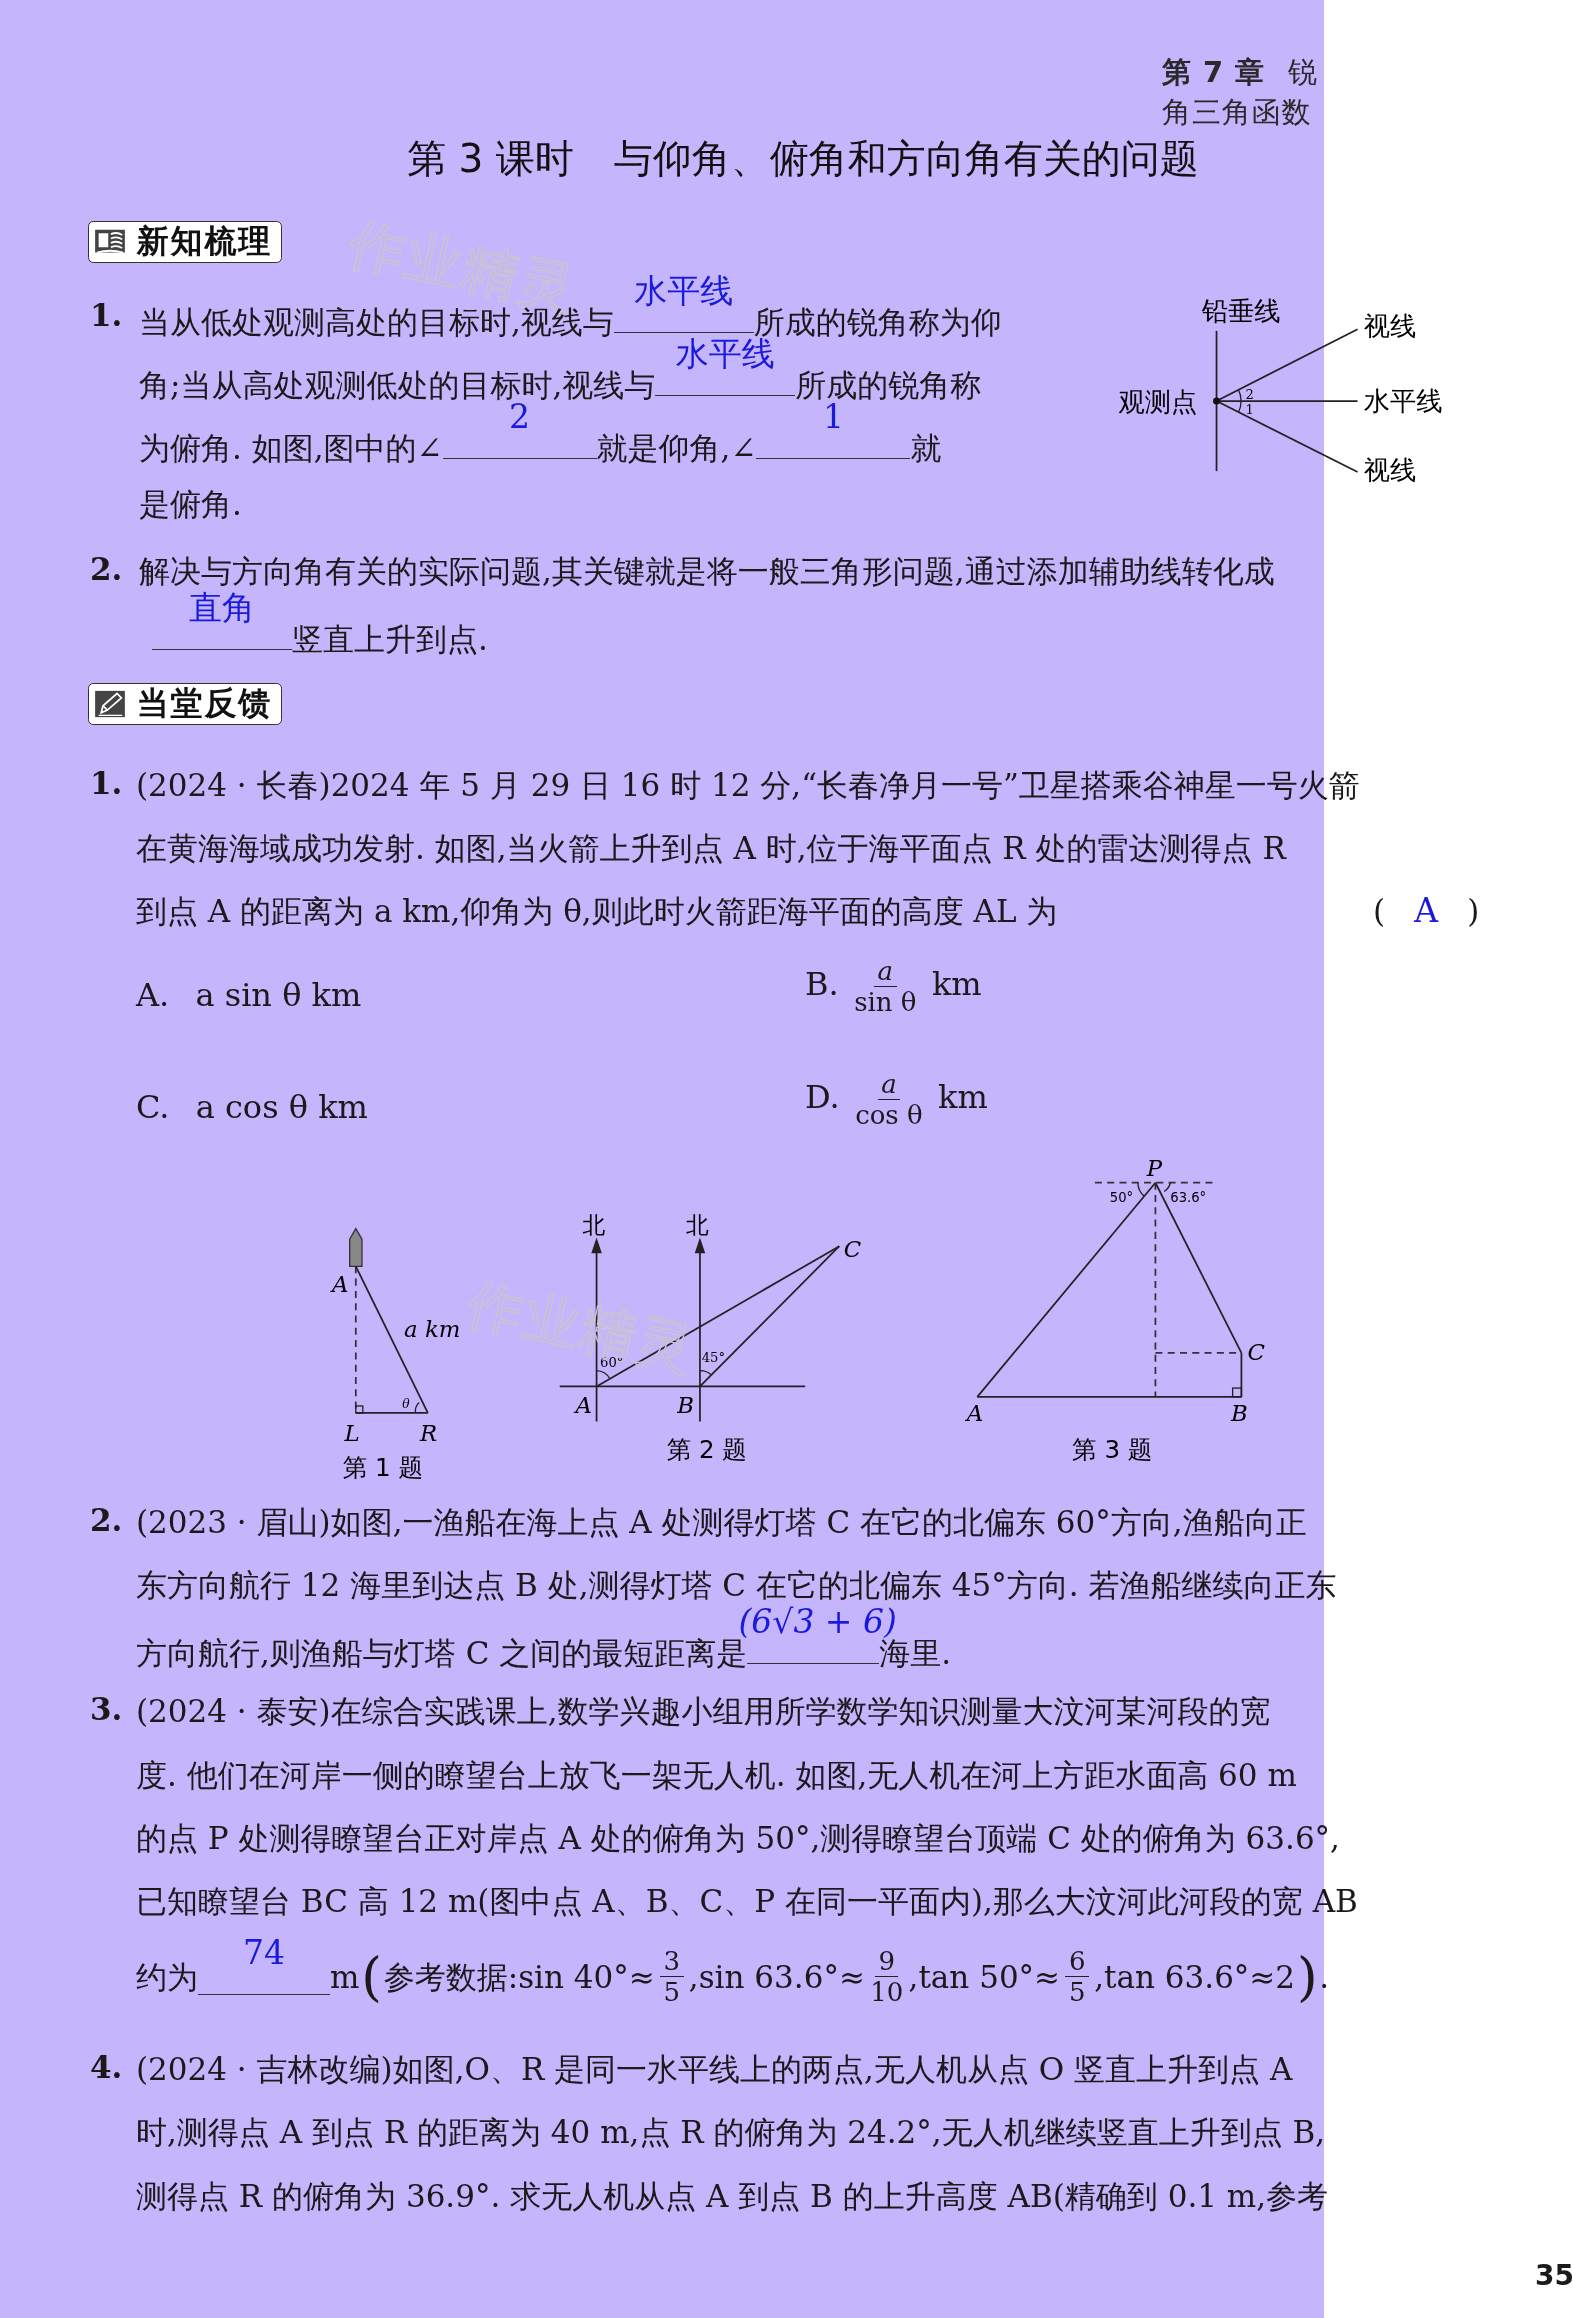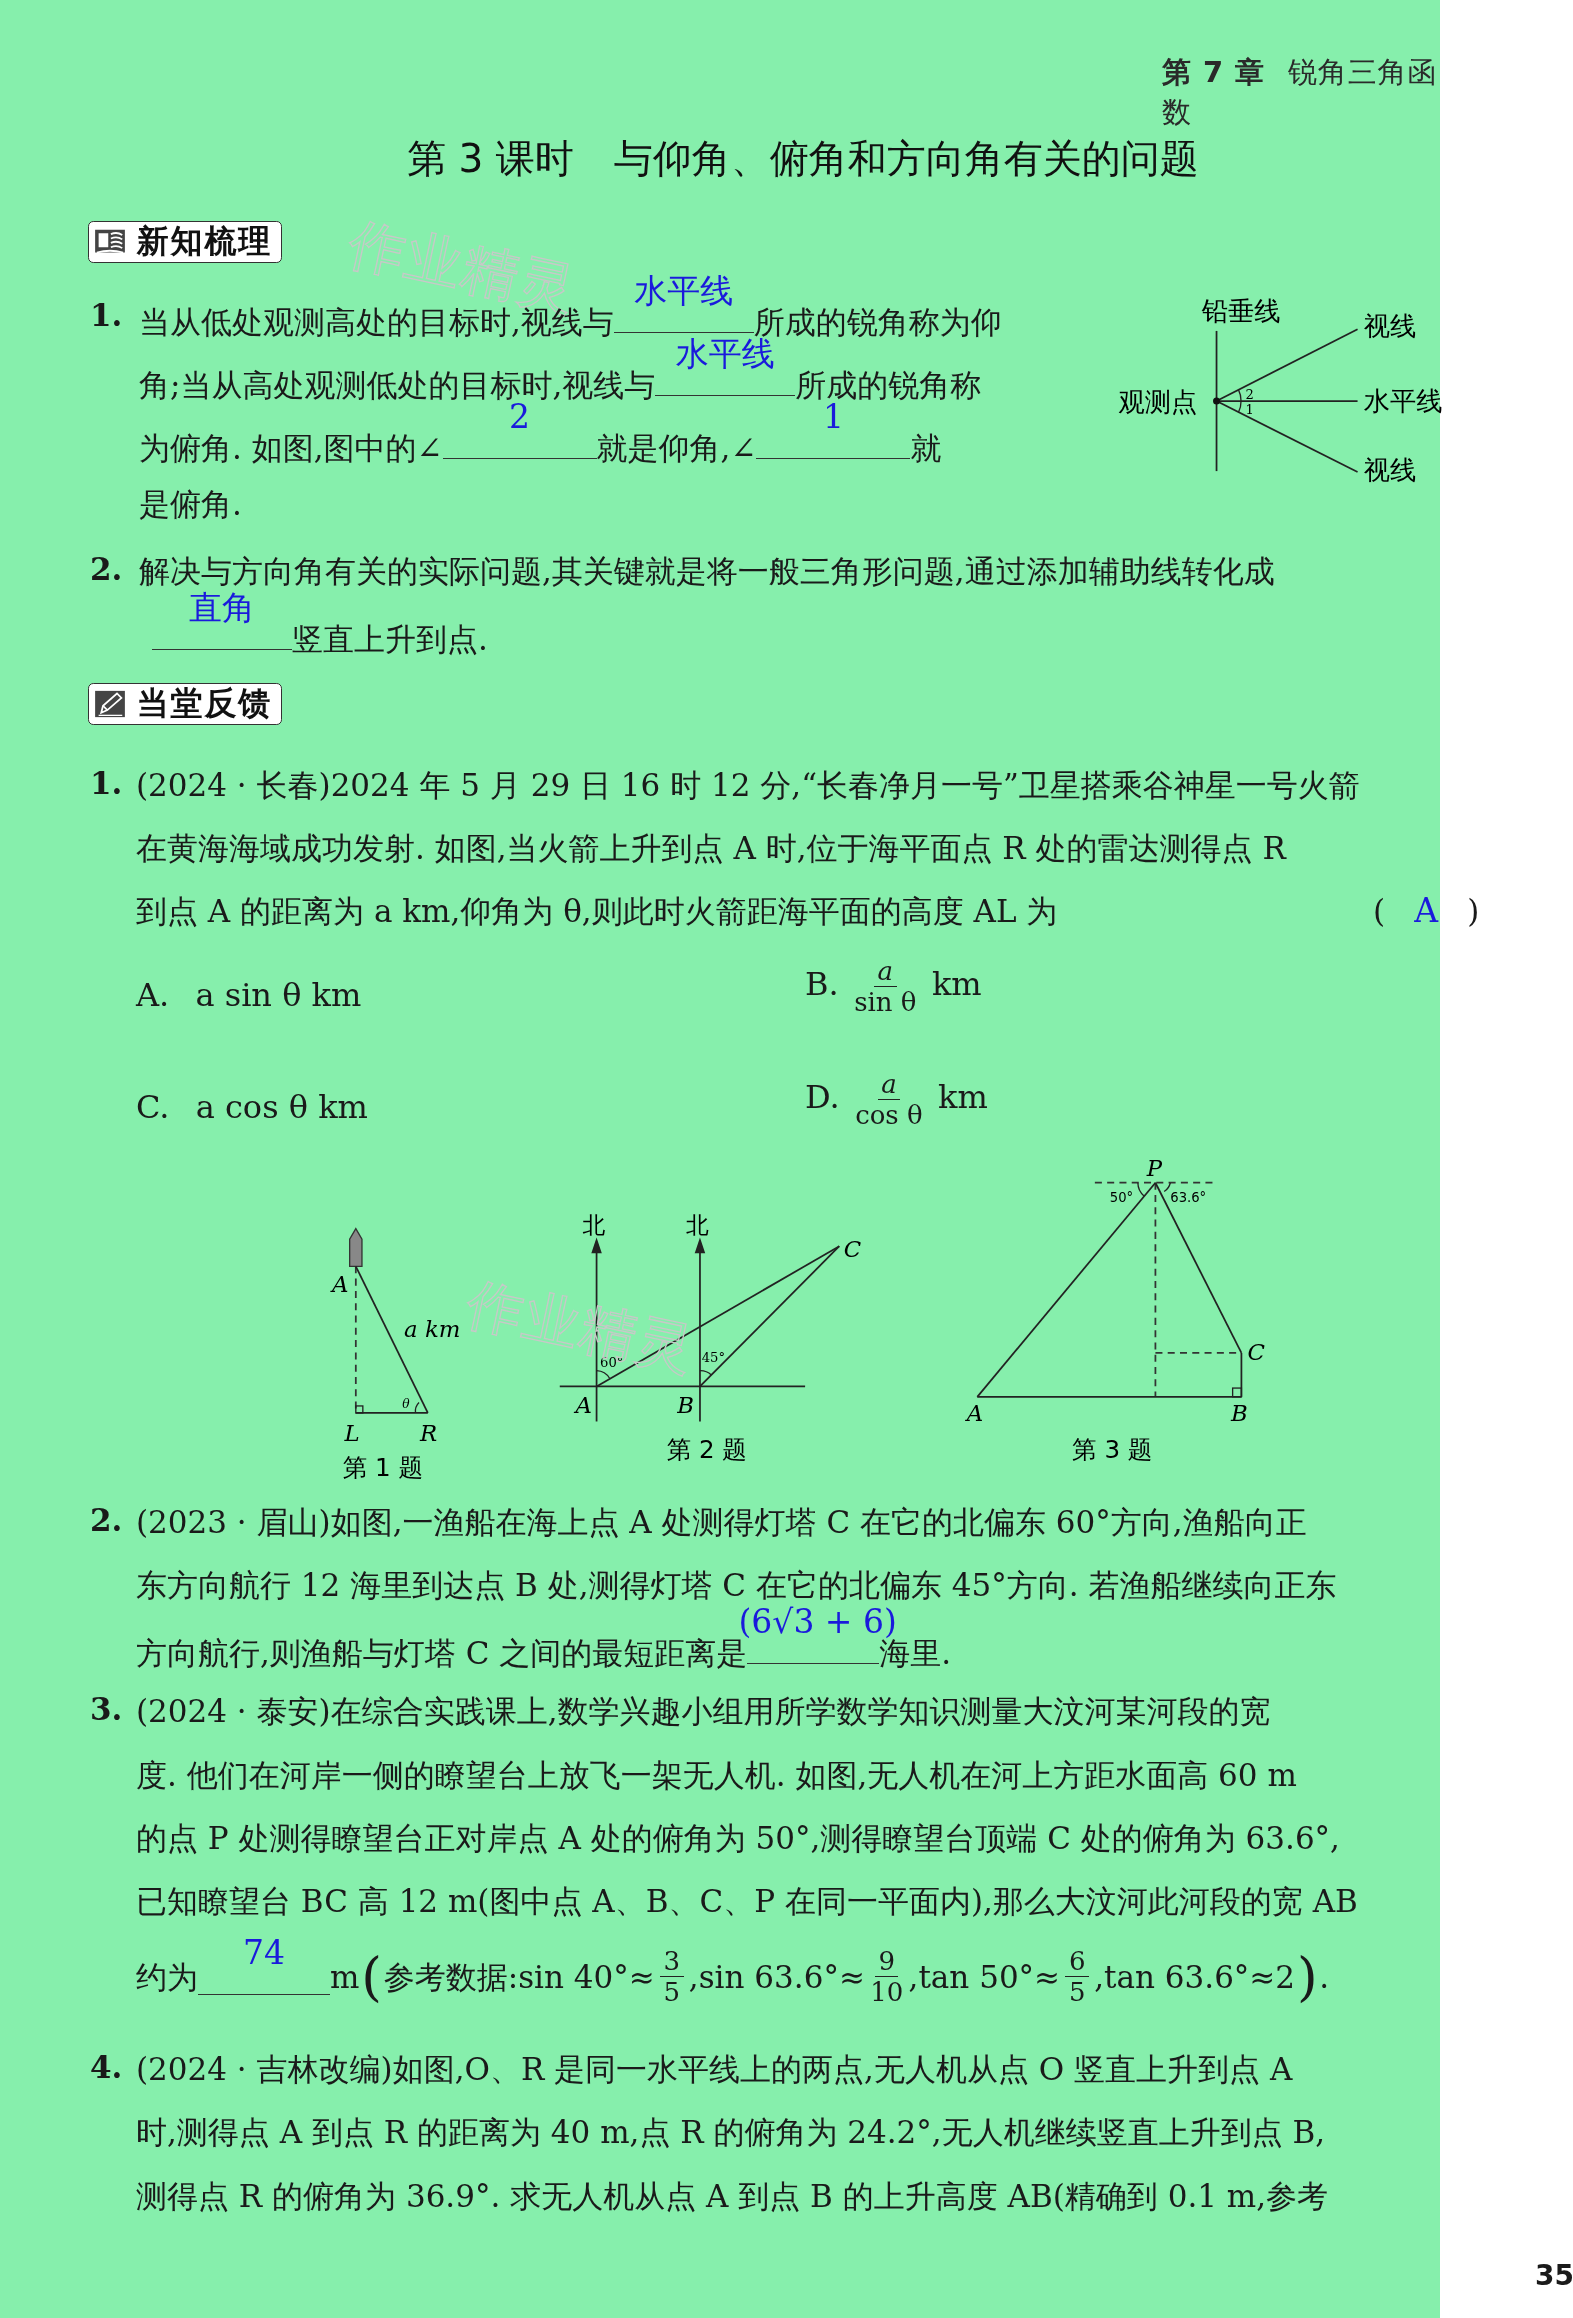--- a/index.html
+++ b/index.html
@@ -1,18 +1,18 @@
 <!DOCTYPE html>
 <html style="font-size:14px"><head>
 <meta charset="utf-8">
 <style>
   html, body { margin: 0; padding: 0; background: #ffffff; }
   body { width: 1574px; height: 2319px; position: relative; overflow: hidden;
          font-family: "DejaVu Serif", "Liberation Serif", serif; color: #1a1a1a; }
-  .page { position: absolute; left: 0; top: 0; width: 1440px; height: 2319px; background: #86efac; }
+  .page { position: absolute; left: 0; top: 0; width: 1324px; height: 2319px; background: #c4b5fd; }
   .abs { position: absolute; }
   .chapter { left: 1162px; top: 53px; font-size: 29px; font-family: "DejaVu Sans", sans-serif; color: #2a2a2a; letter-spacing: 0.9px; }
   .chapter .ch-num { font-weight: bold; margin-right: 23px; }
   .lesson-title { left: 0; width: 1574px; top: 132px; text-align: center; font-size: 39px; font-family: "DejaVu Sans", sans-serif; color: #111; padding-left: 16px; }
   .lesson-title .lt-num { margin-right: 40px; }
   .section-head { height: 40px; border: 1.8px solid #333; border-radius: 5.3px; display: flex; align-items: center; padding: 0 8.8px 0 5.3px; background: #fff; }
   .section-head .icon { width: 32px; height: 28px; margin-right: 10.5px; }
   .section-head .label { font-family: "DejaVu Sans", sans-serif; font-weight: bold; font-size: 32px; color: #111; letter-spacing: 1.8px; }
   .watermark { font-family: "DejaVu Sans", sans-serif; font-size: 56px; color: transparent; -webkit-text-stroke: 1.3px #c8c8c8; transform: rotate(12deg); letter-spacing: 1.8px; }
   .line { font-size: 31px; line-height: 40px; white-space: nowrap; }
@@ -190,21 +190,21 @@
     <text x="303" y="300" font-size="26" font-style="italic">B</text>
     <text x="122" y="342" font-size="28" style="font-family:'DejaVu Sans',sans-serif">第 3 题</text>
   </svg>
 
   <div class="abs watermark" style="left:465px; top:1290px;">作业精灵</div>
 
   <div class="qnum" style="top:1502px;">2.</div>
   <div class="abs line" style="left:136px; top:1502px;">(2023 · 眉山)如图,一渔船在海上点 A 处测得灯塔 C 在它的北偏东 60°方向,渔船向正</div>
   <div class="abs line" style="left:136px; top:1565px;">东方向航行 12 海里到达点 B 处,测得灯塔 C 在它的北偏东 45°方向. 若渔船继续向正东</div>
   <div class="abs line" style="left:136px; top:1628px;">
-    <span>方向航行,则渔船与灯塔 C 之间的最短距离是</span><span class="blank" style="width:132px;"><span class="ans-serif" style="white-space:nowrap; left:-8.8px; right:-17.5px;">(6√3 + 6)</span></span><span>海里.</span>
+    <span>方向航行,则渔船与灯塔 C 之间的最短距离是</span><span class="blank" style="width:132px;font-style:italic;"><span class="ans-serif" style="white-space:nowrap; left:-8.8px; right:-17.5px;">(6√3 + 6)</span></span><span>海里.</span>
   </div>
 
   <div class="qnum" style="top:1691px;">3.</div>
   <div class="abs line" style="left:136px; top:1691px;">(2024 · 泰安)在综合实践课上,数学兴趣小组用所学数学知识测量大汶河某河段的宽</div>
   <div class="abs line" style="left:136px; top:1755px;">度. 他们在河岸一侧的瞭望台上放飞一架无人机. 如图,无人机在河上方距水面高 60 m</div>
   <div class="abs line" style="left:136px; top:1818px;">的点 P 处测得瞭望台正对岸点 A 处的俯角为 50°,测得瞭望台顶端 C 处的俯角为 63.6°,</div>
   <div class="abs line" style="left:136px; top:1881px;">已知瞭望台 BC 高 12 m(图中点 A、B、C、P 在同一平面内),那么大汶河此河段的宽 AB</div>
   <div class="abs line" style="left:136px; top:1946px; display:flex; align-items:center;">
     <span>约为</span>
       <span class="blank" style="width:132px;">

